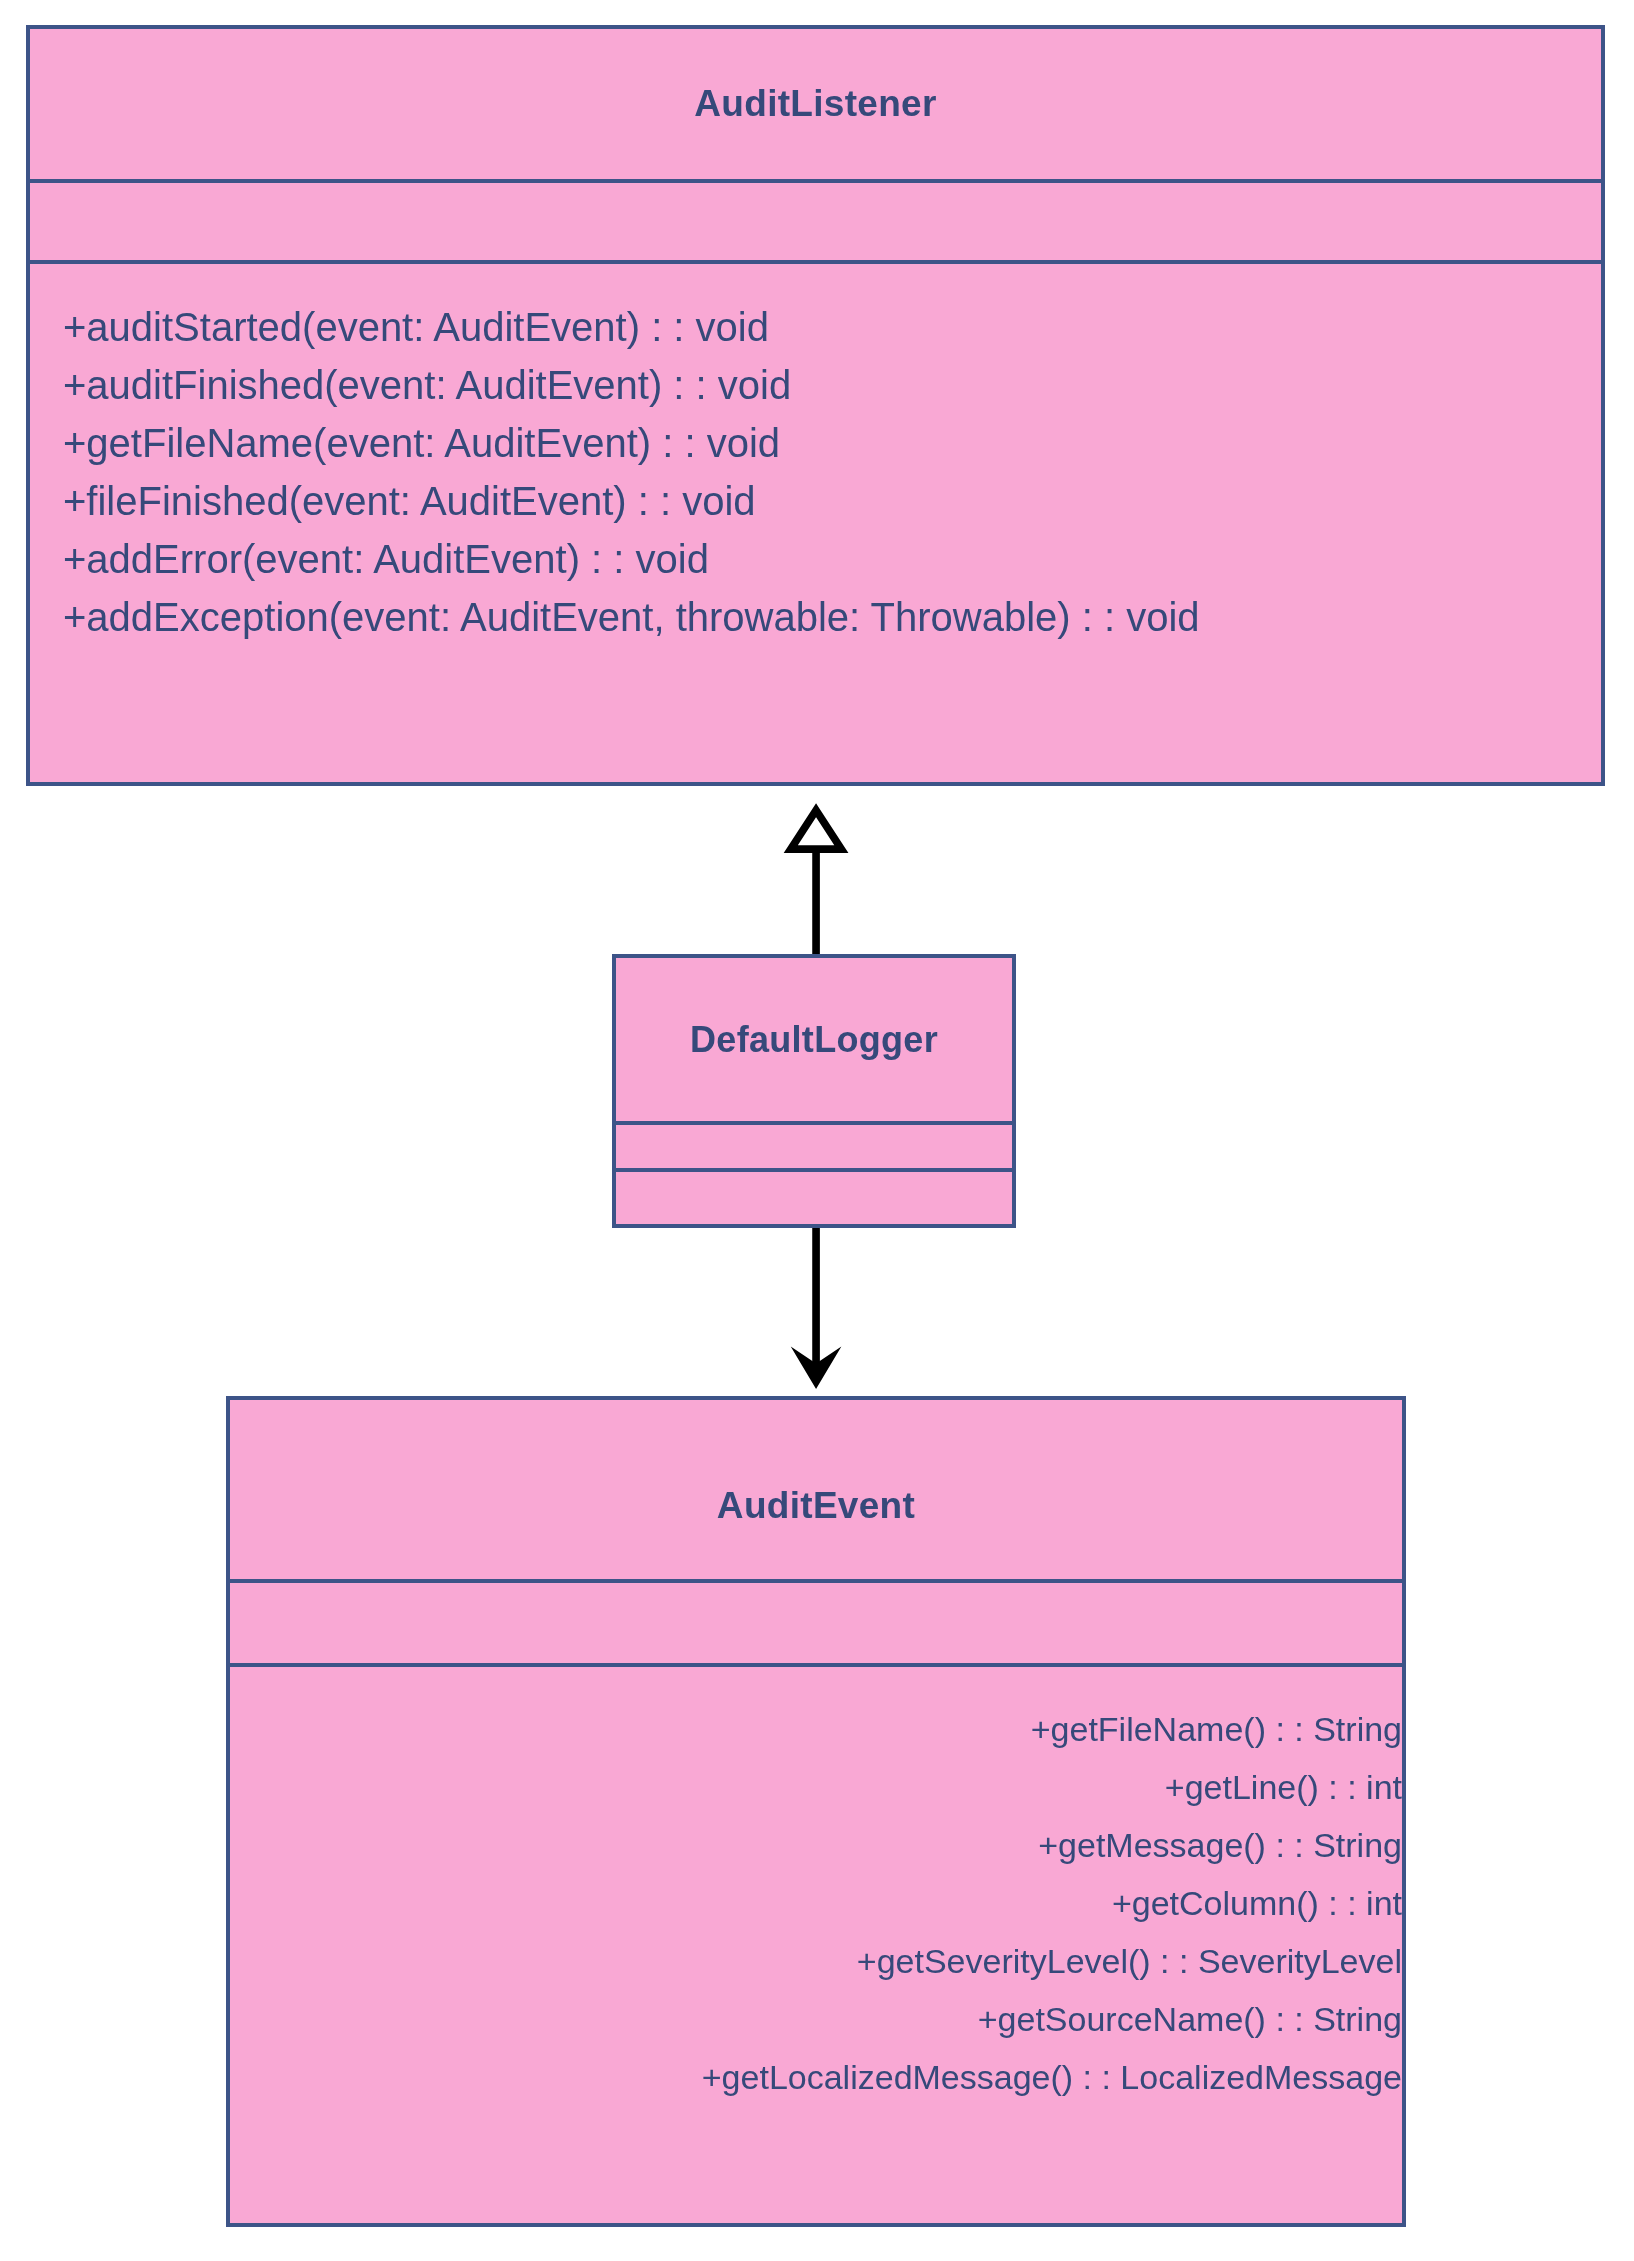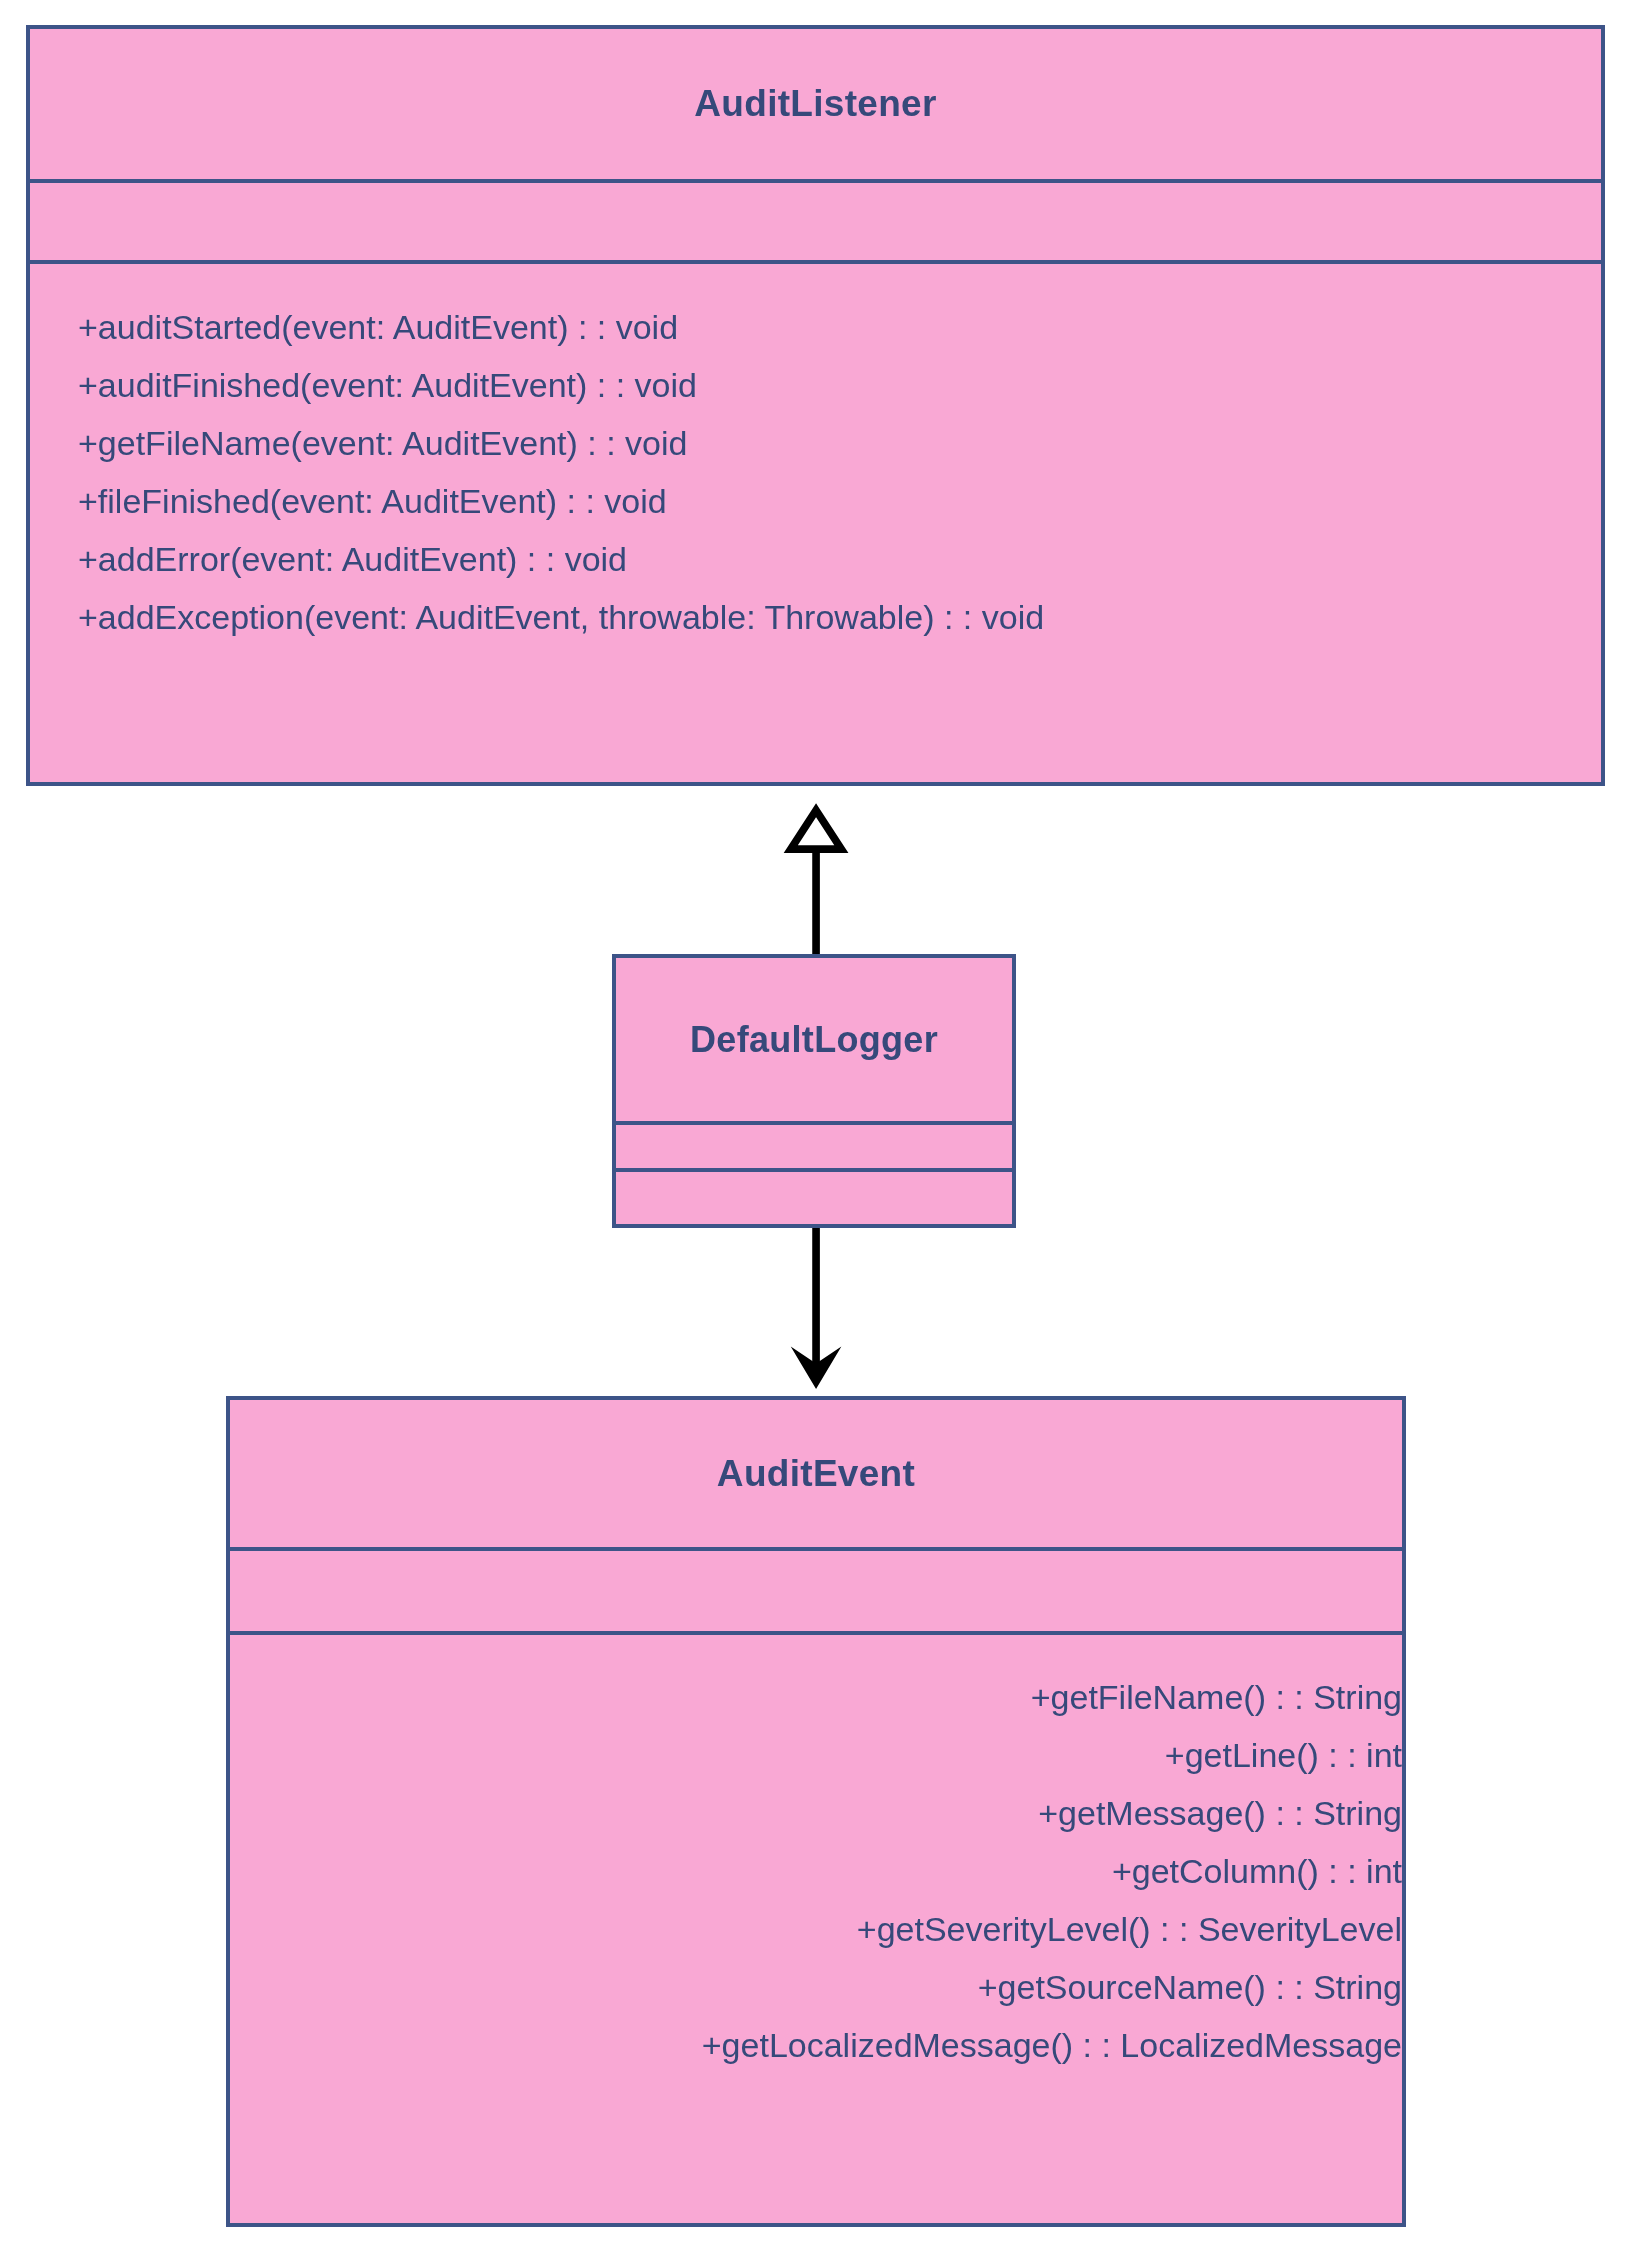--- a/index.html
+++ b/index.html
@@ -77,23 +77,22 @@
     height: 154px;
     font-size: 37px;
   }
   #class-auditlistener .uml-attributes {
     height: 81px;
   }
   #class-auditlistener .uml-methods {
     padding: 34px 0 0 33px;
   }
   #class-auditlistener .method-row {
-    font-size: 34px;
+    font-size: 40px;
     line-height: 58px;
-    margin-left: 15px;
   }
 
   
   #class-defaultlogger {
     left: 612px;
     top: 954px;
     width: 404px;
     height: 274px;
   }
   #class-defaultlogger .uml-title {
@@ -110,20 +109,21 @@
   
   #class-auditevent {
     left: 226px;
     top: 1396px;
     width: 1180px;
     height: 831px;
   }
   #class-auditevent .uml-title {
     height: 151px;
     font-size: 37px;
+    margin-top: 32px;
   }
   #class-auditevent .uml-attributes {
     height: 84px;
   }
   #class-auditevent .uml-methods {
     padding: 33px 0 0 33px;
     text-align: right;
   }
   #class-auditevent .method-row {
     font-size: 34px;

